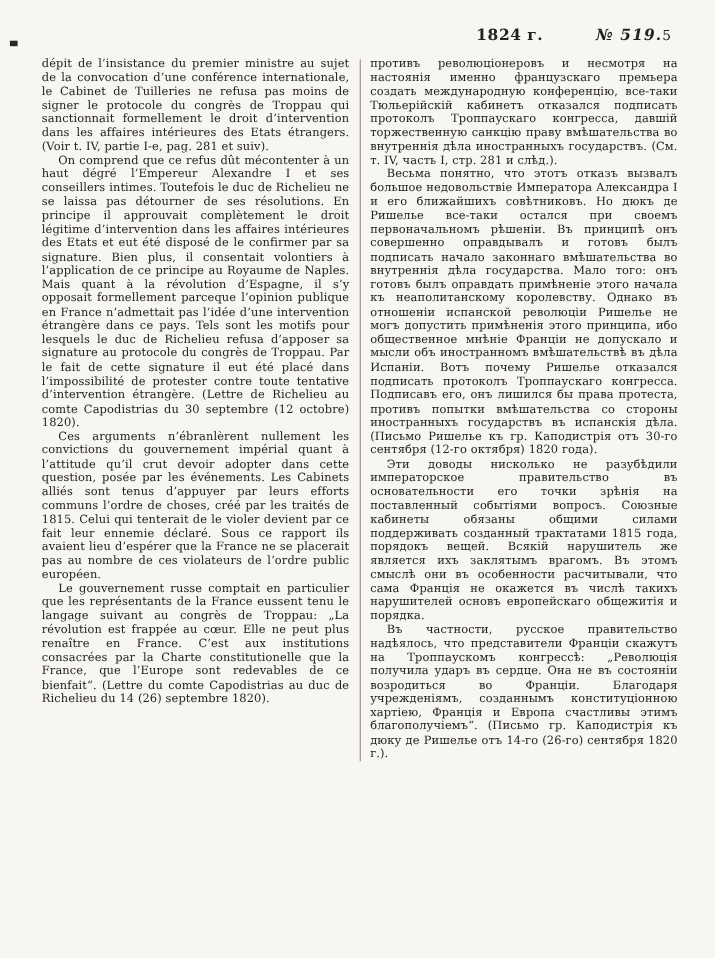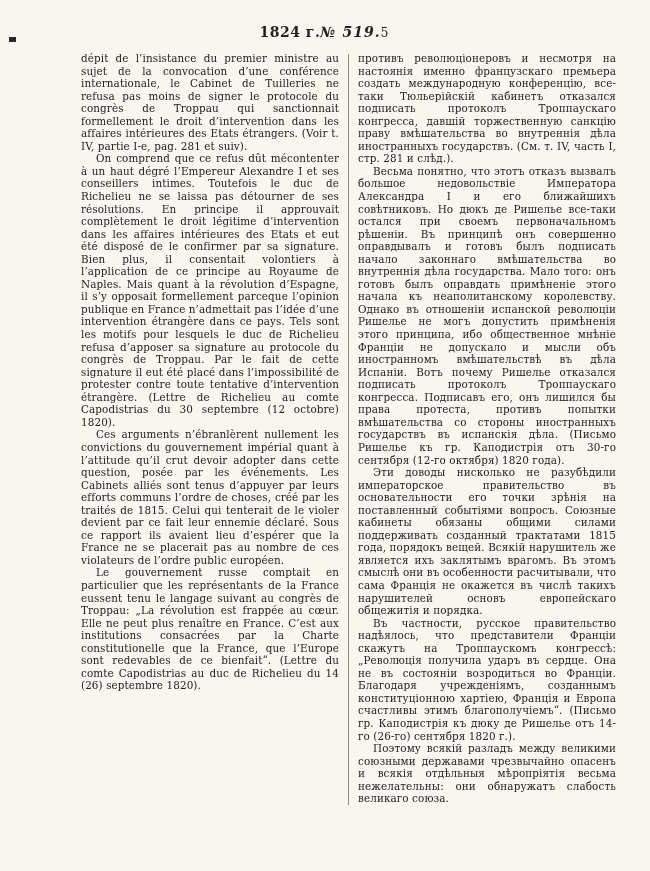--- a/index.html
+++ b/index.html
@@ -21,43 +21,43 @@
   .margin-mark {
     position: absolute;
     left: 9px;
     top: 37px;
     width: 7px;
     height: 5px;
     background: #2a2926;
   }
   .header {
     display: flex;
-    justify-content: center;
+    justify-content: flex-end;
     align-items: baseline;
     padding: 24px 40px 4px 38px;
   }
   .header .year {
     font-size: 14px;
     font-weight: bold;
     letter-spacing: 0.5px;
   }
   .header .issue {
     font-size: 14px;
     font-weight: bold;
     font-style: italic;
     letter-spacing: 1px;
+    margin-left: 48px;
   }
   .header .pagenum {
     font-size: 12.5px;
   }
   .columns {
     display: flex;
     padding: 8px 34px 0 38px;
     box-sizing: border-box;
-    margin-left: 43px;
   }
   .col {
     flex: 1 1 0;
     font-size: 10.4px;
     line-height: 12.55px;
     text-align: justify;
     letter-spacing: 0.1px;
   }
   .col-left  { padding-right: 9px; }
   .col-right { padding-left: 9px; }
@@ -96,18 +96,17 @@
       <p>Le gouvernement russe comptait en particulier que les représentants de la France eussent tenu le langage suivant au congrès de Troppau: „La révolution est frappée au cœur. Elle ne peut plus renaître en France. C’est aux institutions consacrées par la Charte constitutionelle que la France, que l’Europe sont redevables de ce bienfait“. (Lettre du comte Capodistrias au duc de Richelieu du 14 (26) septembre 1820).</p>
     </section>
 
     <div class="divider"></div>
 
     <section class="col col-right">
       <p class="no-indent">противъ революціонеровъ и несмотря на настоянія именно французскаго премьера создать международную конференцію, все-таки Тюльерійскій кабинетъ отказался подписать протоколъ Троппаускаго конгресса, давшій торжественную санкцію праву вмѣшательства во внутреннія дѣла иностранныхъ государствъ. (См. т. IV, часть I, стр. 281 и слѣд.).</p>
       <p>Весьма понятно, что этотъ отказъ вызвалъ большое недовольствіе Императора Александра I и его ближайшихъ совѣтниковъ. Но дюкъ де Ришелье все-таки остался при своемъ первоначальномъ рѣшеніи. Въ принципѣ онъ совершенно оправдывалъ и готовъ былъ подписать начало законнаго вмѣшательства во внутреннія дѣла государства. Мало того: онъ готовъ былъ оправдать примѣненіе этого начала къ неаполитанскому королевству. Однако въ отношеніи испанской революціи Ришелье не могъ допустить примѣненія этого принципа, ибо общественное мнѣніе Франціи не допускало и мысли объ иностранномъ вмѣшательствѣ въ дѣла Испаніи. Вотъ почему Ришелье отказался подписать протоколъ Троппаускаго конгресса. Подписавъ его, онъ лишился бы права протеста, противъ попытки вмѣшательства со стороны иностранныхъ государствъ въ испанскія дѣла. (Письмо Ришелье къ гр. Каподистрія отъ 30-го сентября (12-го октября) 1820 года).</p>
       <p>Эти доводы нисколько не разубѣдили императорское правительство въ основательности его точки зрѣнія на поставленный событіями вопросъ. Союзные кабинеты обязаны общими силами поддерживать созданный трактатами 1815 года, порядокъ вещей. Всякій нарушитель же является ихъ заклятымъ врагомъ. Въ этомъ смыслѣ они въ особенности расчитывали, что сама Франція не окажется въ числѣ такихъ нарушителей основъ европейскаго общежитія и порядка.</p>
       <p>Въ частности, русское правительство надѣялось, что представители Франціи скажутъ на Троппаускомъ конгрессѣ: „Революція получила ударъ въ сердце. Она не въ состояніи возродиться во Франціи. Благодаря учрежденіямъ, созданнымъ конституціонною хартіею, Франція и Европа счастливы этимъ благополучіемъ“. (Письмо гр. Каподистрія къ дюку де Ришелье отъ 14-го (26-го) сентября 1820 г.).</p>
-      <p>Поэтому всякій разладъ между великими союзными державами чрезвычайно опасенъ и всякія отдѣльныя мѣропріятія весьма нежелательны: они обнаружатъ слабость великаго союза.</p>
     </section>
 
   </main>
 
 </div>
 
 </body></html>

